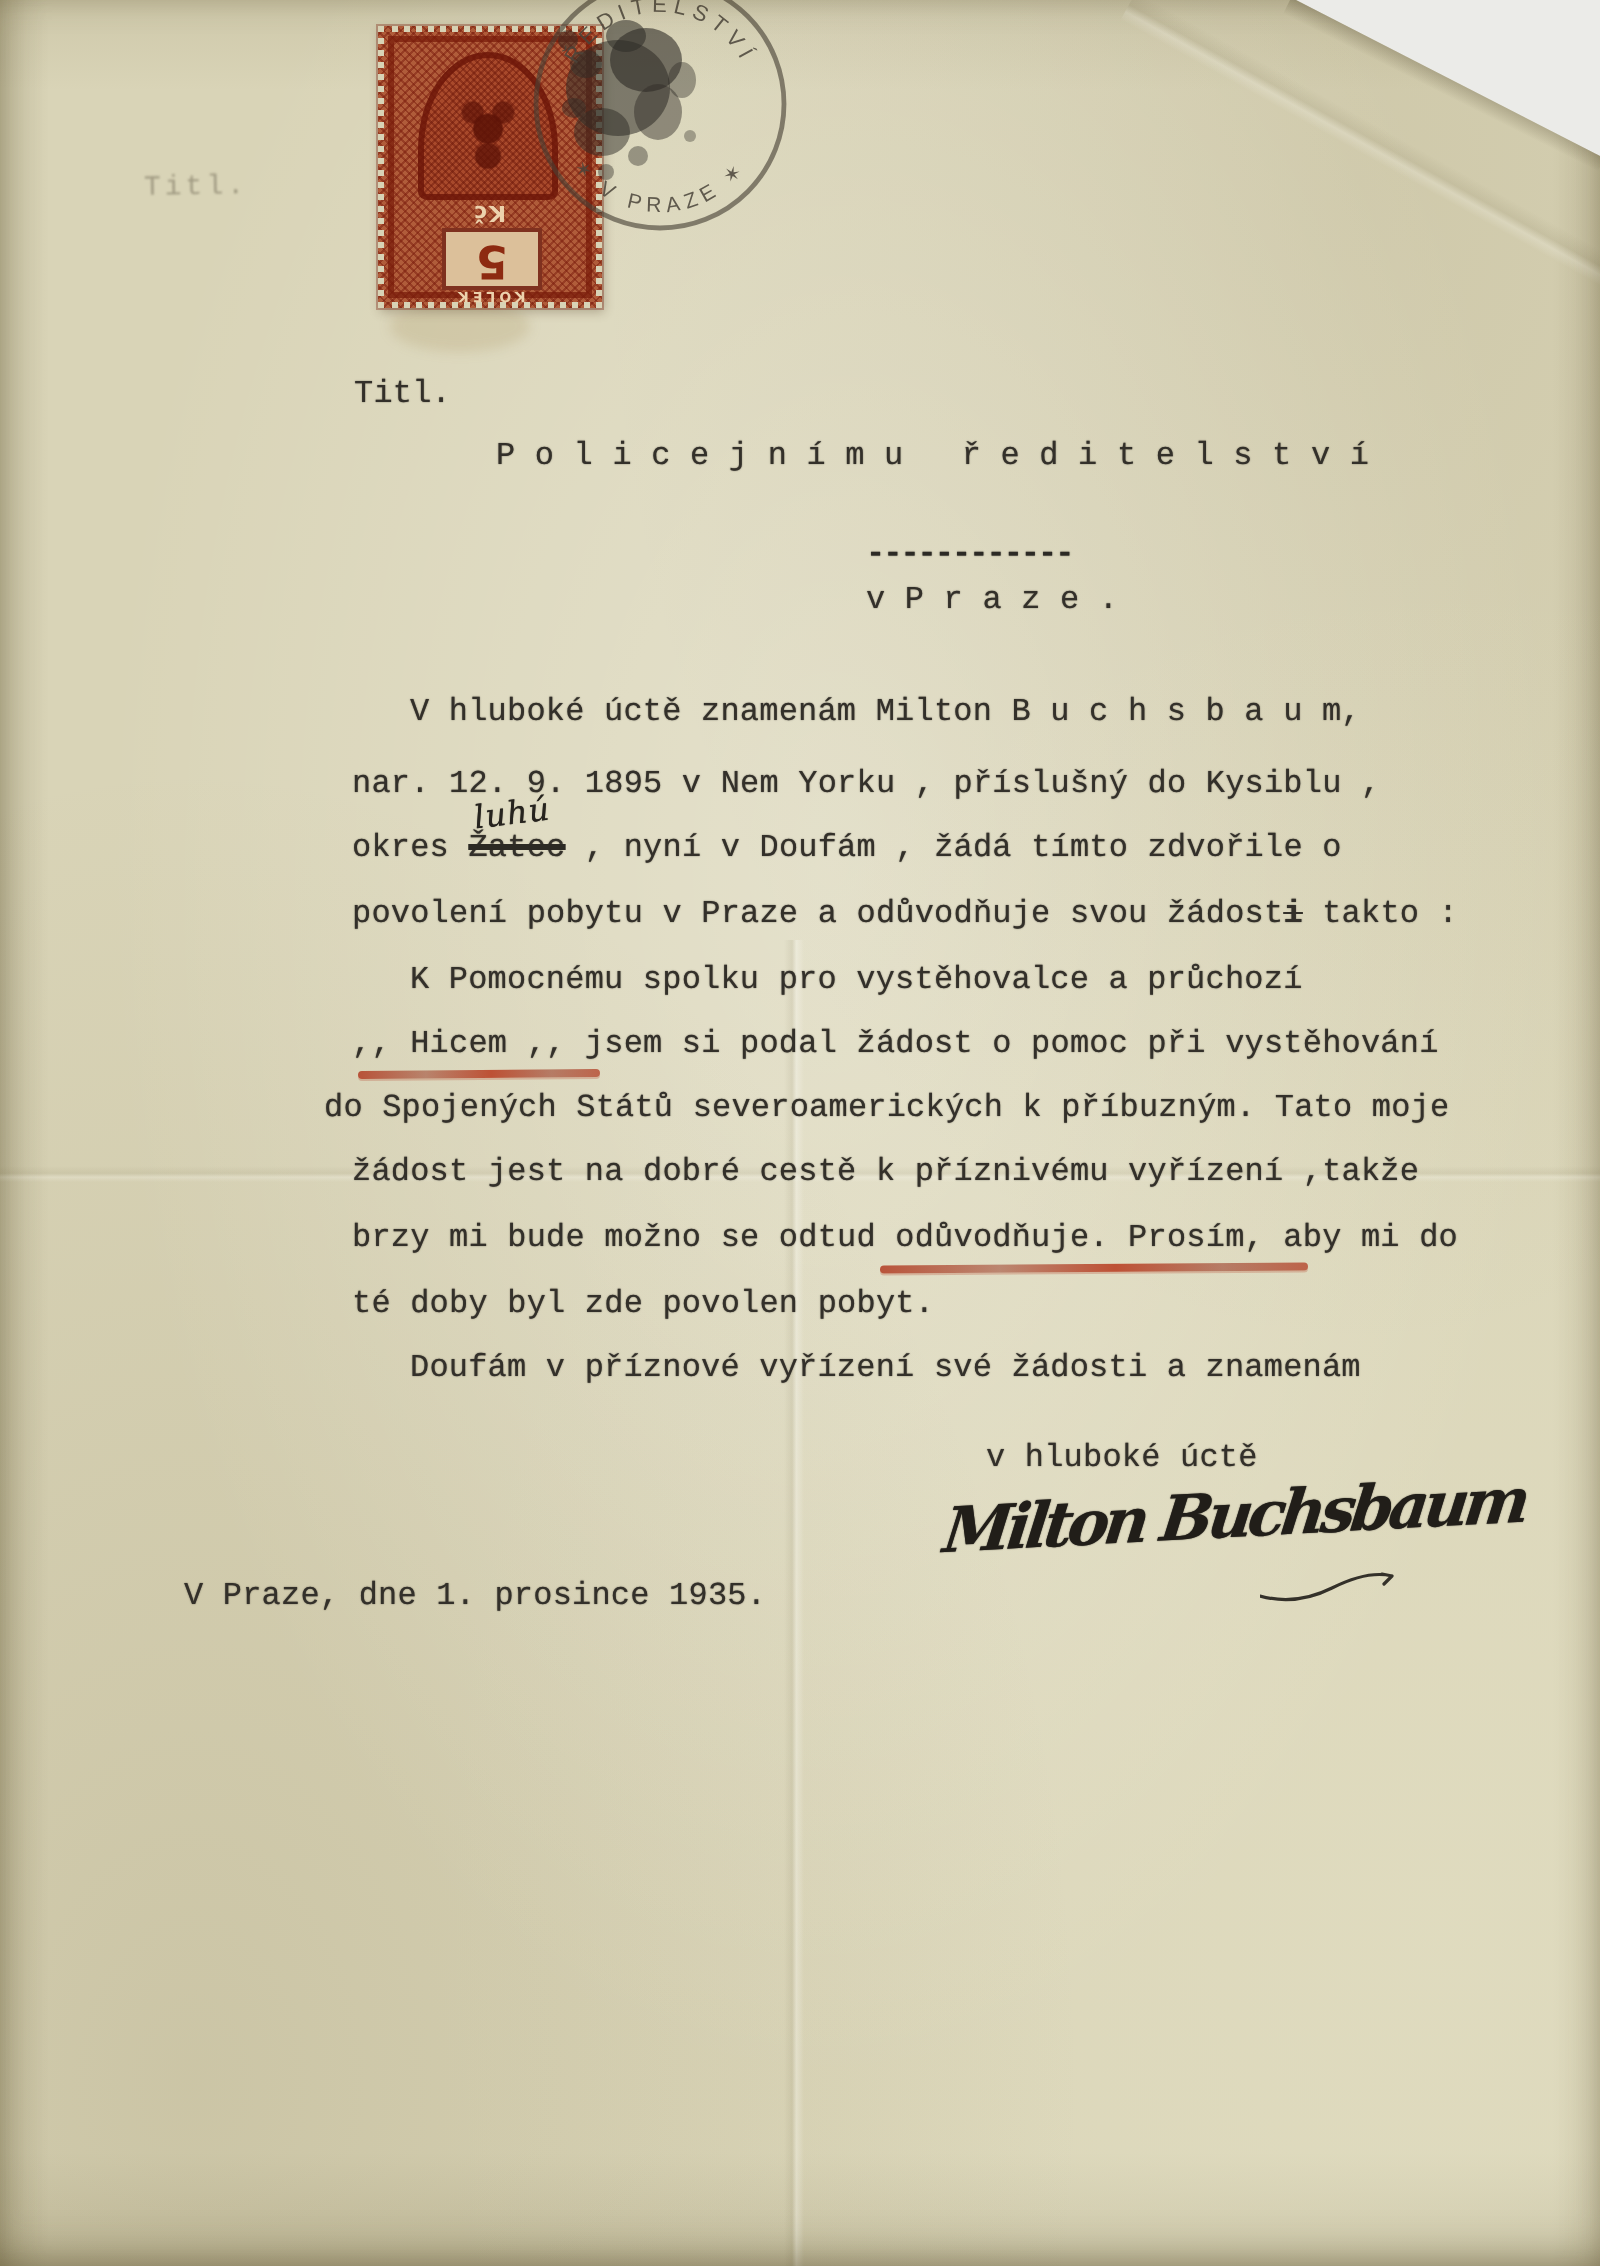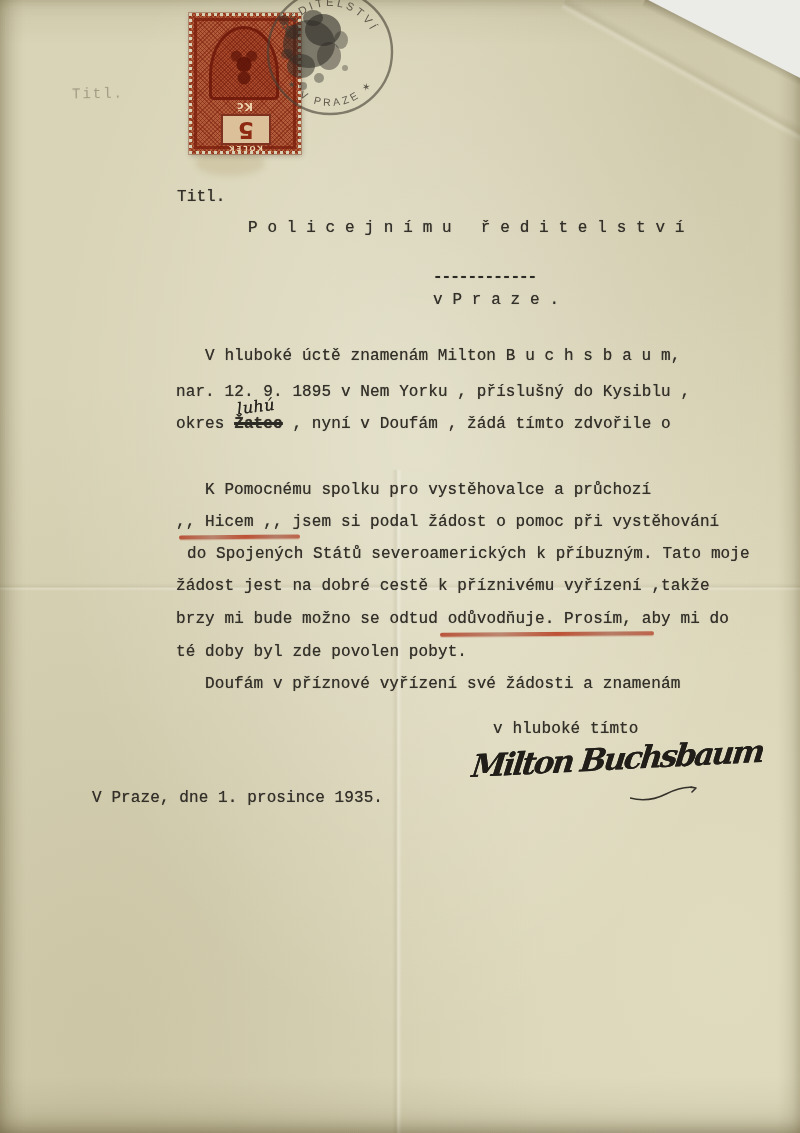--- a/index.html
+++ b/index.html
@@ -67,28 +67,28 @@
   .salutation{left:177px;top:188px;}
   .addr1{left:248px;top:219px;}
   .addr2{left:433px;top:251px;margin-top:40px;}
   .dashes{left:433px;top:268px;font-weight:bold;letter-spacing:-1px;color:#2c2a25;}
   .l1{left:205px;top:347px;}
   .l2{left:176px;top:383px;}
   .l3{left:176px;top:415px;}
   .l4{left:176px;top:448px;}
   .l5{left:205px;top:481px;}
   .l6{left:176px;top:513px;}
-  .l7{left:187px;top:545px;}
+  .l7{left:162px;top:545px;}
   .l8{left:176px;top:577px;}
   .l9{left:176px;top:610px;}
   .l10{left:176px;top:643px;}
   .l11{left:205px;top:675px;}
   .closing{left:493px;top:720px;}
   .dateline{left:92px;top:789px;}
-  .struck{text-decoration:line-through;text-decoration-thickness:2.5px;text-decoration-color:#2c2a24;font-weight:bold;}
+  .struck{text-decoration:line-through;text-decoration-thickness:2.5px;text-decoration-color:#2c2a24;font-weight:normal;}
   .overstrike{text-decoration:line-through;font-weight:bold;}
   
   .handwritten{
     position:absolute;left:237px;top:397px;
     font-family:"DejaVu Serif", serif;font-style:italic;
     font-size:16px;color:#26231e;transform:rotate(-7deg);
     letter-spacing:.5px;text-shadow:0 0 .4px #26231e;white-space:pre;
   }
   .signature{
     position:absolute;left:472px;top:748px;width:240px;
@@ -214,32 +214,33 @@
 
     <div class="line salutation">Titl.</div>
     <div class="line addr1">P o l i c e j n í m u   ř e d i t e l s t v í</div>
     <div class="line addr2">v P r a z e .</div>
     <div class="line dashes">------------</div>
 
     <div class="line l1">V hluboké úctě znamenám Milton B u c h s b a u m,</div>
     <div class="line l2">nar. 12. 9. 1895 v Nem Yorku , příslušný do Kysiblu ,</div>
     <div class="line l3"><span>okres </span><span class="struck">Žatec</span><span> , nyní v Doufám , žádá tímto zdvořile o</span></div>
     <div class="handwritten">luhú</div>
+    <div class="line l4"><span>povolení pobytu v Praze a odůvodňuje svou žádost</span><span class="overstrike">i</span><span> takto :</span></div>
     <div class="line l5">K Pomocnému spolku pro vystěhovalce a průchozí</div>
     <div class="line l6">,, Hicem ,, jsem si podal žádost o pomoc při vystěhování</div>
     <div class="line l7">do Spojených Států severoamerických k příbuzným. Tato moje</div>
     <div class="line l8">žádost jest na dobré cestě k příznivému vyřízení ,takže</div>
     <div class="line l9">brzy mi bude možno se odtud odůvodňuje. Prosím, aby mi do</div>
     <div class="line l10">té doby byl zde povolen pobyt.</div>
     <div class="line l11">Doufám v příznové vyřízení své žádosti a znamenám</div>
 
     <div class="red-underline ru-hicem"></div>
     <div class="red-underline ru-prosim"></div>
 
-    <div class="line closing">v hluboké tímto</div>
+    <div class="line closing">v hluboké úctě</div>
     <div class="signature">Milton Buchsbaum</div>
     <svg class="sig-tail" width="70" height="20" viewBox="0 0 70 20" xmlns="http://www.w3.org/2000/svg">
       <path d="M0,14 Q18,19 36,10 T 66,4 l -5,-1 m 5,1 l -4,4" fill="none" stroke="#211e19" stroke-width="1.6" stroke-linecap="round" opacity=".9"></path>
     </svg>
     <div class="line dateline">V Praze, dne 1. prosince 1935.</div>
 
     <div class="vignette"></div>
   </div>
 </div>
 

